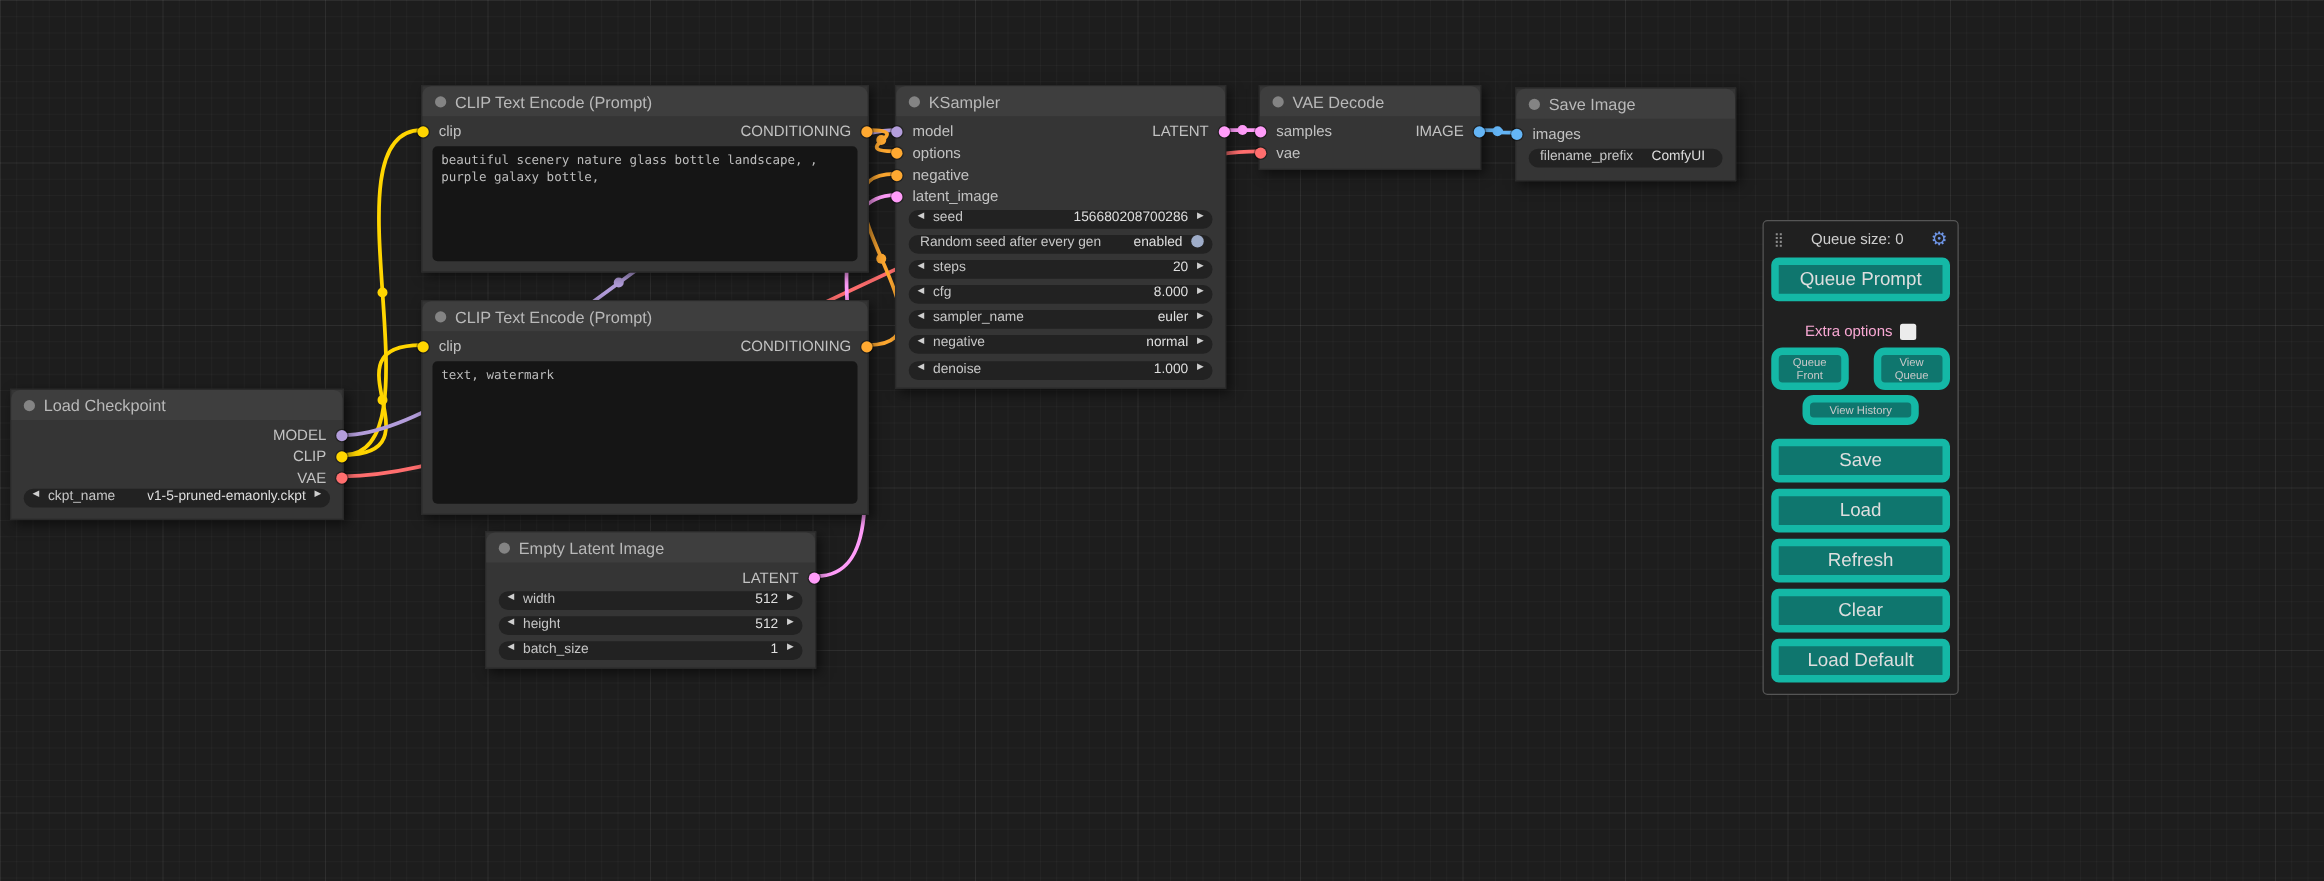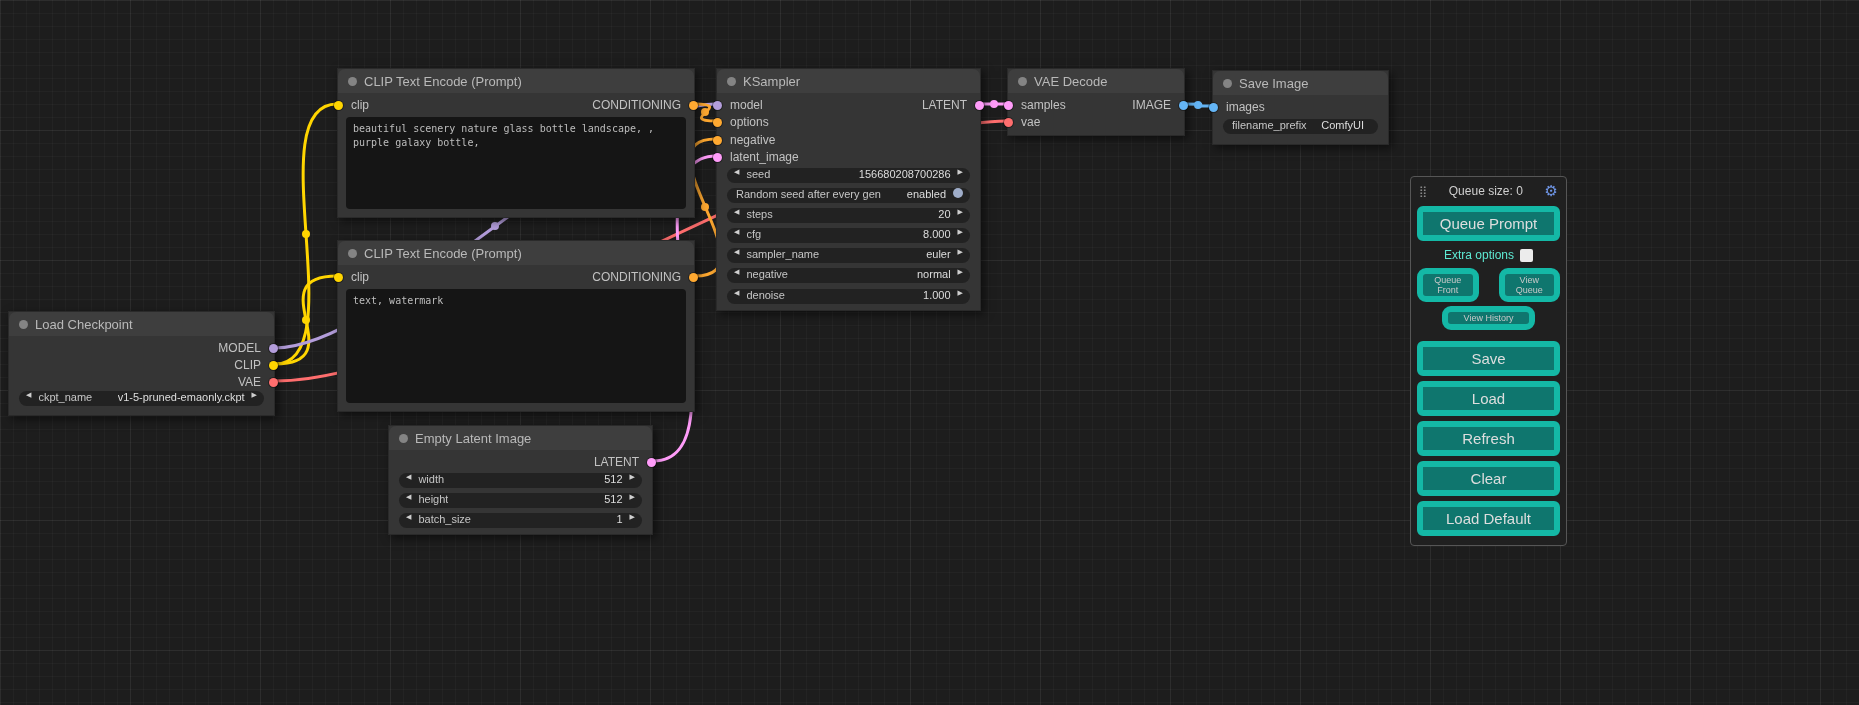--- a/index.html
+++ b/index.html
@@ -50,21 +50,21 @@
   }
   .qhead{display:flex;align-items:center;justify-content:space-between;color:#cfcfcf;font-size:12px;padding:0 2px 4px;}
   .qhandle{font-family:"DejaVu Sans",sans-serif;color:#8a8a8a;font-size:11px;}
   .qgear{font-family:"DejaVu Sans",sans-serif;color:#6f96e8;font-size:15px;}
   .qbtn{
     display:block;width:100%;background:#0f766e;border:6px solid #14b8a6;border-radius:6px;
     color:#dedede;text-align:center;font-family:inherit;box-sizing:border-box;cursor:pointer;padding:0;
   }
   #qp-btn{font-size:15px;padding:3px 0;margin-top:2px;}
   .qbtn.big{font-size:15px;padding:3px 0;margin-top:5px;}
-  .qextra{display:flex;align-items:center;justify-content:center;gap:6px;color:#5eead4;font-size:12px;margin-top:7px;}
+  .qextra{display:flex;align-items:center;justify-content:center;gap:6px;color:#f9a8d4;font-size:12px;margin-top:17px;}
   .qcheck{width:13px;height:13px;background:#ececec;border-radius:2px;flex:none;}
   .qsmallrow{display:flex;gap:20px;margin-top:6px;}
   .qbtn.small{font-size:9px;padding:1px 4px;border-radius:9px;flex:1;width:auto;color:#c9c9c9;}
   .qhistory{display:flex;justify-content:center;margin-top:4px;}
   .qbtn.small2{font-size:9px;padding:1px 16px;border-radius:9px;width:auto;color:#c9c9c9;}
   .qgroup{margin-top:11px;}
 </style>
 </head>
 <body>
 

